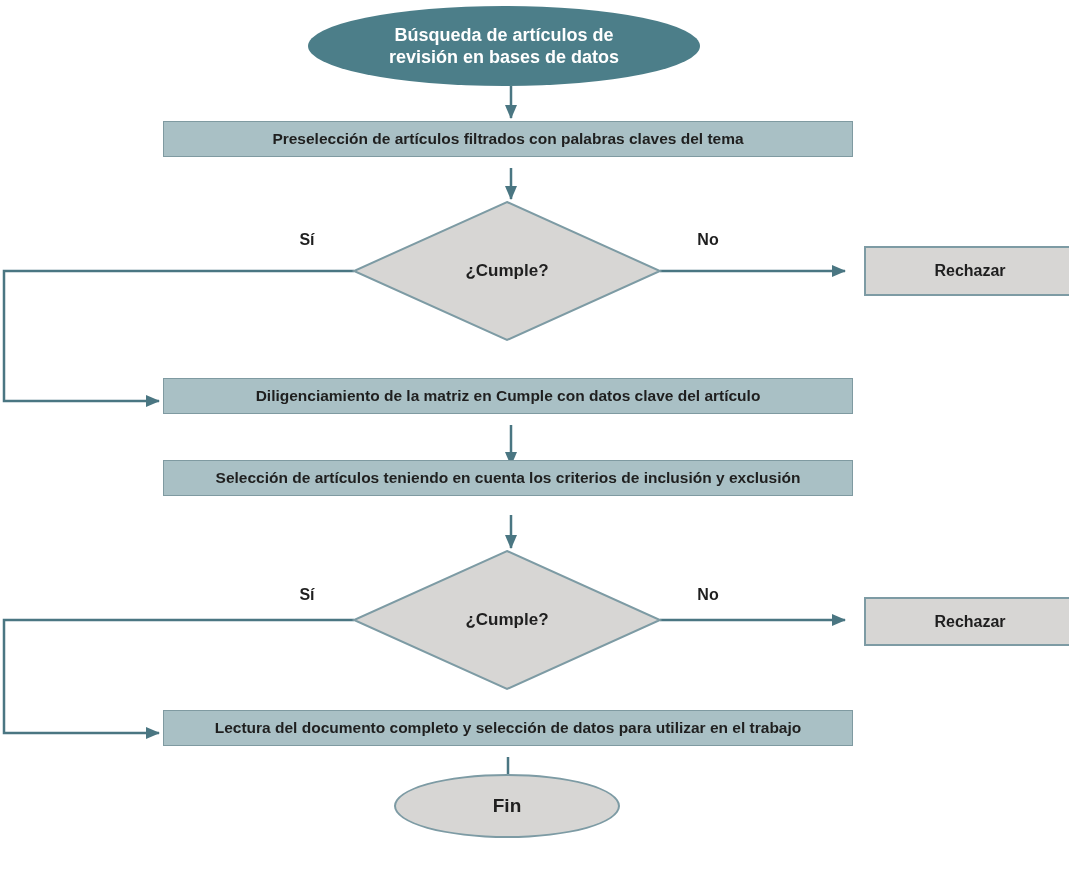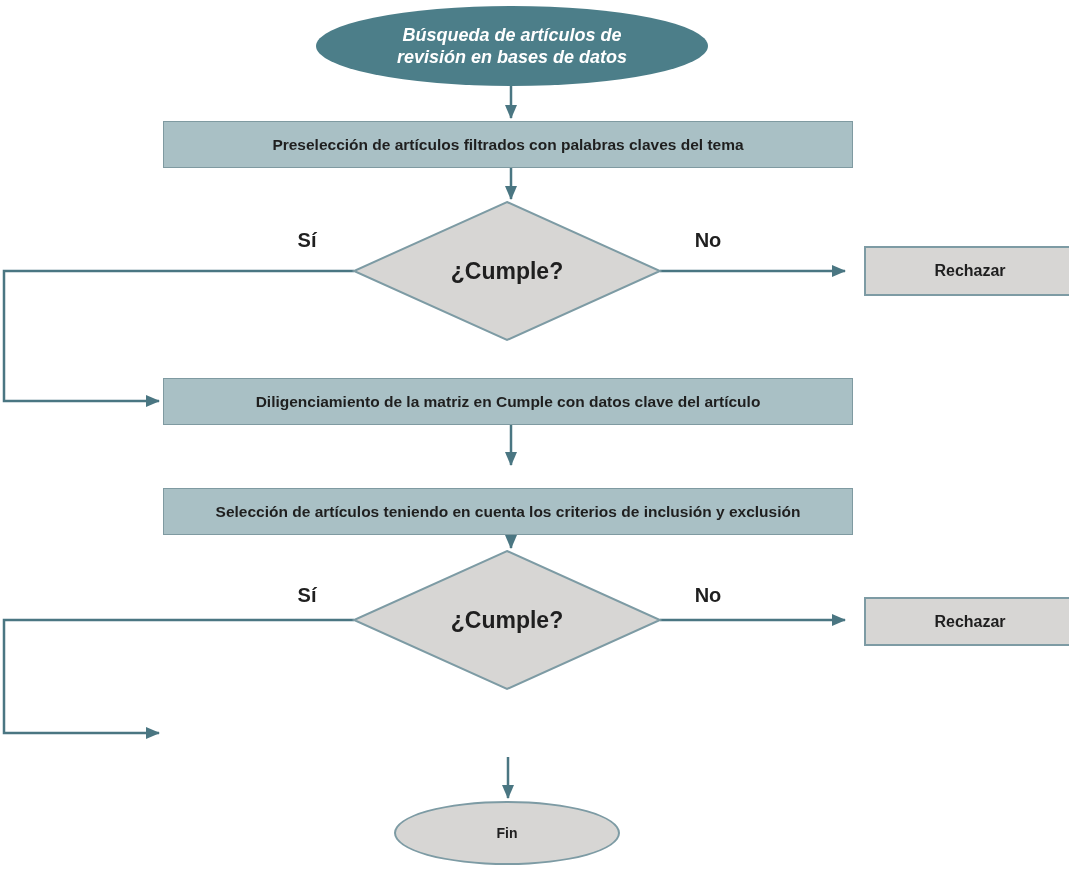--- a/index.html
+++ b/index.html
@@ -19,60 +19,60 @@
   }
   .wires{position:absolute;left:0;top:0;width:1069px;height:872px;}
   .wire{stroke:var(--connector,#4a7682);stroke-width:2.5;fill:none;}
   .arrowhead{fill:var(--connector,#4a7682);}
   .diamond-shape{fill:var(--decision-fill,#d7d6d4);stroke:var(--decision-border,#7d9ba4);stroke-width:2;}
   .node{
     position:absolute;display:flex;align-items:center;justify-content:center;
     text-align:center;color:var(--text-dark,#1f1f1f);
   }
   .start-ellipse{
-    left:316px;top:6px;width:392px;height:80px;border-radius:50%;
+    left:308px;top:6px;width:392px;height:80px;border-radius:50%;
     background:var(--start-fill,#4c7e89);color:var(--start-text,#fff);
-    font-weight:bold;font-size:18px;line-height:1.25;padding:0 55px;font-style:italic;
+    font-weight:bold;font-size:18px;line-height:1.25;padding:0 55px;
   }
   .process{
     background:var(--process-fill,#a9c0c5);
     border:1.5px solid var(--process-border,#7f9aa1);
-    left:163px;width:690px;height:47px;
+    left:163px;width:690px;height:36px;
     font-weight:bold;font-size:15.5px;
   }
   .process.p1{top:121px;}
   .process.p2{top:378px;}
-  .process.p3{top:488px;align-items:center;}
+  .process.p3{top:460px;align-items:center;}
   .process.p4{top:710px;}
   .decision-label{
     width:306px;height:138px;left:354px;
-    font-weight:bold;font-size:23px;background:transparent;
+    font-weight:bold;font-size:17px;background:transparent;
   }
   .decision-label.d1{top:202px;}
   .decision-label.d2{top:551px;}
   .edge-label{
-    width:64px;height:28px;font-weight:bold;font-size:20px;background:transparent;
+    width:64px;height:28px;font-weight:bold;font-size:16px;background:transparent;
   }
   .edge-label.si1{left:275px;top:226px;}
   .edge-label.no1{left:676px;top:226px;}
   .edge-label.si2{left:275px;top:581px;}
   .edge-label.no2{left:676px;top:581px;}
   .reject{
     background:var(--decision-fill,#d7d6d4);
     border:2px solid var(--decision-border,#7d9ba4);
     left:864px;width:212px;height:50px;
     font-weight:bold;font-size:16px;
   }
   .reject.r1{top:246px;}
   .reject.r2{top:597px;height:49px;}
   .end-ellipse{
-    left:394px;top:801px;width:226px;height:64px;border-radius:50%;
+    left:394px;top:774px;width:226px;height:64px;border-radius:50%;
     background:var(--decision-fill,#d7d6d4);
     border:2px solid var(--decision-border,#7d9ba4);
-    font-weight:bold;font-size:14px;
+    font-weight:bold;font-size:19px;
   }
 </style>
 </head>
 <body>
 
 <div class="canvas">
 
   <svg class="wires" viewBox="0 0 1069 872">
     <defs>
       <marker id="arrow" markerUnits="userSpaceOnUse" markerWidth="14" markerHeight="12" refX="13" refY="6" orient="auto">
@@ -127,18 +127,21 @@
   <div class="node decision-label d2">
     <span>¿Cumple?</span>
   </div>
   <div class="node edge-label si2">Sí</div>
   <div class="node edge-label no2">No</div>
 
   <div class="node reject r2">
     <span>Rechazar</span>
   </div>
 
+  <div class="node process p4">
+    <span>Lectura del documento completo y selección de datos para utilizar en el trabajo</span>
+  </div>
 
   <div class="node end-ellipse">
     <span>Fin</span>
   </div>
 
 </div>
 
 </body></html>

